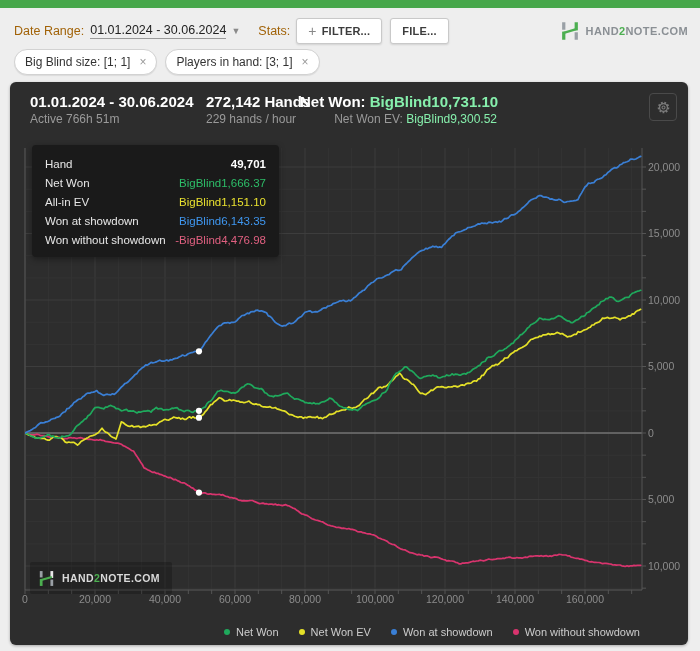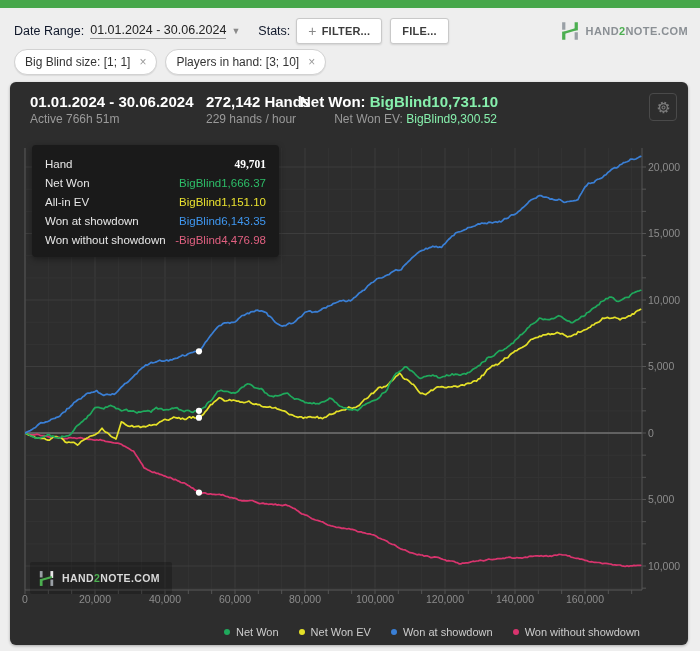--- a/index.html
+++ b/index.html
@@ -1,21 +1,21 @@
 <!DOCTYPE html>
 <html><head>
 <meta charset="utf-8">
 <style>
   html,body{margin:0;padding:0;}
   body{width:700px;height:651px;background:#eeeeee;font-family:"Liberation Sans",sans-serif;overflow:hidden;position:relative;}
   .greenbar{position:absolute;top:0;left:0;width:700px;height:8px;background:#47a74b;}
   
   .topbar{position:absolute;top:8px;left:0;width:700px;height:74px;}
   .row1{position:absolute;top:9px;left:14px;right:12px;height:28px;display:flex;align-items:center;}
-  .lbl{font-size:12.5px;color:#0f172a;margin-right:6px;white-space:nowrap;}
+  .lbl{font-size:12.5px;color:#a16207;margin-right:6px;white-space:nowrap;}
   .dateval{font-size:12.5px;color:#222;border-bottom:1px solid #9a9a9a;padding-bottom:1px;cursor:pointer;white-space:nowrap;}
   .caret{color:#8a8a8a;font-size:9px;margin-left:5px;margin-right:18px;cursor:pointer;}
   .stats{}
   .btn{display:inline-flex;align-items:center;gap:5px;background:#fff;border:1px solid #c9c9c9;border-radius:3px;height:26px;padding:0 11px;font-family:"Liberation Sans",sans-serif;font-size:11px;font-weight:bold;color:#3c3c3c;letter-spacing:.2px;margin-right:8px;box-shadow:0 1px 2px rgba(0,0,0,.12);cursor:pointer;}
   .plus{font-weight:normal;font-size:14px;color:#888;line-height:1;}
   .logo{display:flex;align-items:center;gap:6px;}
   .logo.top{margin-left:auto;}
   .logotext{font-size:11px;font-weight:bold;color:#8a8f94;letter-spacing:.4px;}
   .logotext .g2{color:#4caf50;}
   .row2{position:absolute;top:41px;left:14px;display:flex;gap:8px;}
@@ -78,21 +78,21 @@
         </svg>
         <span class="logotext"><span>HAND</span><span class="g2">2</span><span>NOTE.COM</span></span>
       </div>
     </div>
     <div class="row2">
       <span class="chip">
         <span>Big Blind size: [1; 1]</span>
         <span class="x">×</span>
       </span>
       <span class="chip">
-        <span>Players in hand: [3; 10]</span>
+        <span>Players in hand: [3; 1]</span>
         <span class="x">×</span>
       </span>
     </div>
   </div>
 
   <div class="panel">
     <div class="phead">
       <div class="c1">
         <div class="h1">01.01.2024 - 30.06.2024</div>
         <div class="h2">Active 766h 51m</div>
@@ -242,21 +242,21 @@
         <path d="M15.0 351.0 L16.8 350.0 L18.5 349.3 L20.3 348.6 L22.0 347.6 L23.8 346.2 L25.5 345.5 L27.3 343.5 L29.0 342.0 L30.8 340.7 L32.5 340.9 L34.3 340.6 L36.0 339.9 L37.8 339.6 L39.5 338.8 L41.3 337.2 L43.0 336.7 L44.8 336.5 L46.5 335.3 L48.3 334.9 L50.0 333.9 L51.8 331.6 L53.5 330.3 L55.3 329.7 L57.0 326.6 L58.8 326.3 L60.5 324.5 L62.3 323.0 L64.0 320.4 L65.8 319.5 L67.5 318.0 L69.3 317.0 L71.0 316.8 L72.8 314.8 L74.5 313.7 L76.3 311.8 L78.0 311.0 L79.8 311.2 L81.5 310.3 L83.3 310.1 L85.0 309.6 L86.8 308.6 L88.5 310.7 L90.3 311.4 L92.0 312.4 L93.8 313.5 L95.5 312.6 L97.3 312.2 L99.0 312.7 L100.8 312.8 L102.5 311.8 L104.3 312.4 L106.0 311.0 L107.8 309.1 L109.5 307.1 L111.3 305.2 L113.0 303.6 L114.8 301.6 L116.5 301.0 L118.3 299.8 L120.0 297.9 L121.8 296.2 L123.5 294.4 L125.3 292.4 L127.0 291.4 L128.8 288.7 L130.5 287.3 L132.3 285.7 L134.0 284.7 L135.8 282.9 L137.5 283.1 L139.3 281.8 L141.0 280.4 L142.8 280.9 L144.5 280.5 L146.3 279.9 L148.0 279.1 L149.8 278.2 L151.5 279.1 L153.3 279.2 L155.0 278.8 L156.8 278.0 L158.5 279.0 L160.3 277.7 L162.0 278.0 L163.8 276.8 L165.5 276.4 L167.3 276.2 L169.0 275.0 L170.8 274.2 L172.5 273.0 L174.3 273.8 L176.0 273.5 L177.8 272.0 L179.5 271.2 L181.3 270.6 L183.0 270.3 L184.8 269.4 L186.5 269.5 L188.3 270.2 L190.0 268.7 L191.8 266.0 L193.5 263.5 L195.3 260.3 L197.0 258.6 L198.8 255.9 L200.5 253.6 L202.3 251.5 L204.0 249.2 L205.8 247.1 L207.5 245.1 L209.3 243.6 L211.0 243.5 L212.8 241.6 L214.5 240.9 L216.3 240.9 L218.0 240.5 L219.8 241.3 L221.5 240.3 L223.3 240.4 L225.0 240.0 L226.8 238.6 L228.5 236.6 L230.3 235.2 L232.0 233.5 L233.8 233.4 L235.5 232.4 L237.3 231.2 L239.0 231.6 L240.8 229.9 L242.5 229.7 L244.3 229.6 L246.0 228.3 L247.8 228.2 L249.5 229.2 L251.3 228.8 L253.0 229.4 L254.8 230.1 L256.5 230.8 L258.3 233.9 L260.0 234.4 L261.8 235.9 L263.5 238.2 L265.3 240.4 L267.0 241.5 L268.8 242.5 L270.5 243.5 L272.3 244.1 L274.0 243.7 L275.8 243.6 L277.5 242.2 L279.3 241.0 L281.0 241.7 L282.8 241.2 L284.5 240.1 L286.3 238.5 L288.0 236.4 L289.8 235.3 L291.5 234.5 L293.3 232.2 L295.0 230.3 L296.8 229.7 L298.5 229.2 L300.3 228.8 L302.0 230.4 L303.8 230.0 L305.5 229.7 L307.3 229.9 L309.0 229.1 L310.8 228.0 L312.5 226.5 L314.3 225.9 L316.0 225.9 L317.8 224.2 L319.5 223.8 L321.3 223.3 L323.0 221.6 L324.8 221.2 L326.5 220.5 L328.3 219.7 L330.0 218.8 L331.8 218.8 L333.5 218.3 L335.3 219.3 L337.0 219.4 L338.8 218.2 L340.5 218.9 L342.3 217.5 L344.0 215.7 L345.8 214.7 L347.5 212.9 L349.3 210.9 L351.0 210.0 L352.8 208.5 L354.5 208.1 L356.3 205.8 L358.0 203.6 L359.8 202.3 L361.5 200.7 L363.3 200.2 L365.0 198.7 L366.8 196.7 L368.5 196.2 L370.3 196.0 L372.0 195.8 L373.8 194.9 L375.5 193.8 L377.3 192.9 L379.0 192.7 L380.8 190.8 L382.5 189.8 L384.3 188.8 L386.0 187.7 L387.8 188.4 L389.5 188.3 L391.3 187.8 L393.0 184.9 L394.8 183.0 L396.5 181.5 L398.3 179.7 L400.0 178.1 L401.8 176.0 L403.5 174.6 L405.3 173.2 L407.0 171.5 L408.8 170.1 L410.5 169.1 L412.3 168.3 L414.0 168.0 L415.8 166.3 L417.5 166.9 L419.3 165.7 L421.0 165.4 L422.8 164.2 L424.5 164.9 L426.3 164.4 L428.0 165.5 L429.8 164.9 L431.5 165.5 L433.3 162.9 L435.0 161.7 L436.8 159.4 L438.5 157.5 L440.3 156.0 L442.0 154.0 L443.8 153.5 L445.5 151.0 L447.3 150.3 L449.0 149.8 L450.8 149.5 L452.5 148.7 L454.3 147.9 L456.0 147.3 L457.8 145.6 L459.5 145.4 L461.3 145.1 L463.0 144.5 L464.8 144.0 L466.5 142.9 L468.3 141.8 L470.0 142.1 L471.8 141.0 L473.5 141.4 L475.3 141.2 L477.0 141.7 L478.8 140.2 L480.5 140.3 L482.3 141.0 L484.0 140.2 L485.8 139.7 L487.5 140.4 L489.3 139.2 L491.0 140.0 L492.8 138.3 L494.5 136.7 L496.3 136.6 L498.0 136.2 L499.8 134.2 L501.5 132.8 L503.3 132.9 L505.0 132.4 L506.8 131.1 L508.5 129.4 L510.3 128.3 L512.0 126.2 L513.8 125.0 L515.5 123.4 L517.3 121.7 L519.0 119.5 L520.8 118.1 L522.5 117.2 L524.3 116.5 L526.0 116.2 L527.8 114.3 L529.5 113.6 L531.3 113.7 L533.0 114.8 L534.8 115.1 L536.5 115.2 L538.3 115.7 L540.0 117.2 L541.8 116.8 L543.5 117.7 L545.3 118.1 L547.0 118.2 L548.8 117.3 L550.5 117.8 L552.3 119.2 L554.0 120.4 L555.8 120.1 L557.5 119.5 L559.3 119.4 L561.0 119.2 L562.8 119.0 L564.5 118.6 L566.3 118.3 L568.0 117.6 L569.8 113.7 L571.5 111.1 L573.3 107.9 L575.0 105.0 L576.8 103.5 L578.5 101.0 L580.3 101.5 L582.0 100.8 L583.8 100.7 L585.5 98.6 L587.3 97.4 L589.0 97.0 L590.8 96.4 L592.5 95.5 L594.3 93.4 L596.0 92.8 L597.8 90.5 L599.5 89.4 L601.3 87.6 L603.0 86.6 L604.8 85.6 L606.5 86.0 L608.3 84.7 L610.0 82.7 L611.8 82.2 L613.5 80.7 L615.3 80.3 L617.0 79.8 L618.8 79.0 L620.5 77.1 L622.3 77.1 L624.0 77.5 L625.8 77.0 L627.5 76.1 L629.3 74.9 L630.7 74.4" fill="none" stroke="#3a7fd5" stroke-width="1.7" stroke-linejoin="round" stroke-linecap="round" clip-path="url(#pc)"></path>
         <circle cx="188.9535" cy="328.837279" r="3.1" fill="#ffffff"></circle>
         <circle cx="188.9535" cy="335.69037000000003" r="3.1" fill="#ffffff"></circle>
         <circle cx="188.9535" cy="269.293445" r="3.1" fill="#ffffff"></circle>
         <circle cx="188.9535" cy="410.543834" r="3.1" fill="#ffffff"></circle>
       </svg>
 
     <div class="tooltip" id="tooltip">
         <div class="trow">
           <span class="tlab">Hand</span>
-          <span class="tval hand" style="color: rgb(255, 255, 255); font-family: Liberation Serif, serif;">49,701</span>
+          <span class="tval hand" style="color: rgb(255, 255, 255);">49,701</span>
         </div>
         <div class="trow">
           <span class="tlab">Net Won</span>
           <span class="tval" style="color: rgb(45, 189, 104);">BigBlind1,666.37</span>
         </div>
         <div class="trow">
           <span class="tlab">All-in EV</span>
           <span class="tval" style="color: rgb(232, 224, 47);">BigBlind1,151.10</span>
         </div>
         <div class="trow">

